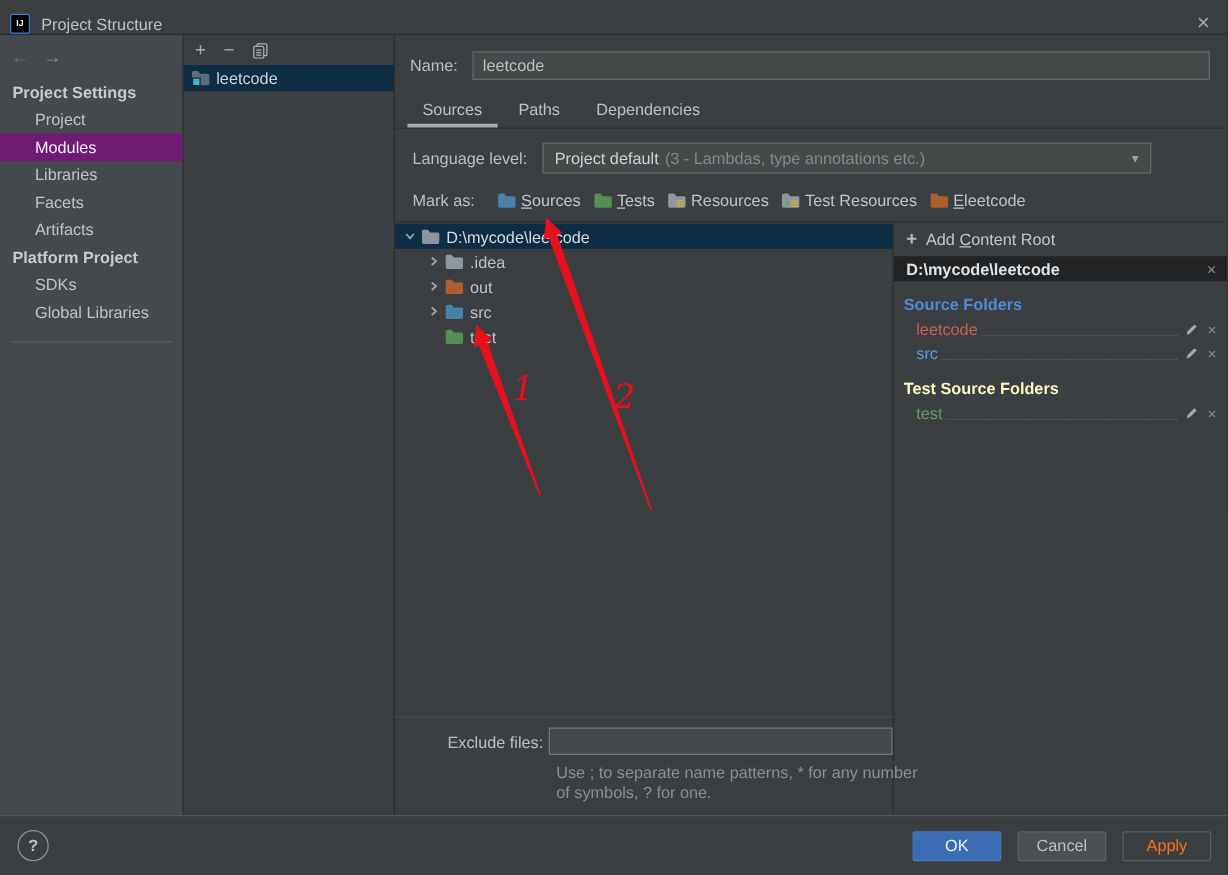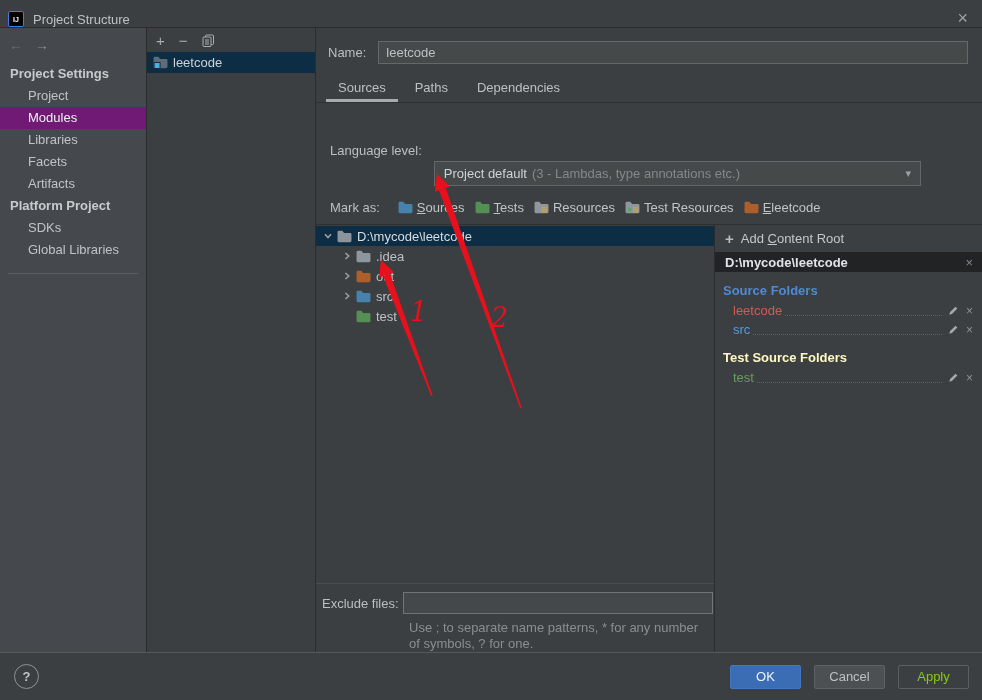--- a/index.html
+++ b/index.html
@@ -34,42 +34,42 @@
   
   .editor { flex:1; display:flex; flex-direction:column; min-width:0; }
   .name-row { display:flex; align-items:center; padding:13px 14px 8px 12px; }
   .name-row label { margin-right:12px; }
   .name-input { flex:1; height:23px; background:#45494a; border:1px solid #646868; color:#bcc0c3; font:inherit; padding:2px 7px; outline:none; border-radius:0; }
   .tabs-row { display:flex; padding-left:10px; border-bottom:1px solid #2e3031; height:25px; align-items:flex-end; margin-top:6px; }
   .tab { padding:0 12px 7px; margin-right:5px; position:relative; color:#bcc0c3; cursor:default; }
   .tab.active::after { content:""; position:absolute; left:0; right:0; bottom:0; height:3px; background:#a7abae; }
   .lang-row { display:flex; align-items:center; padding:11px 61px 8px 6px; }
   .lang-row label { margin:0 12px 0 8px; white-space:nowrap; }
-  .dropdown { flex:1; height:25px; background:#45494a; border:1px solid #646868; display:flex; align-items:center; padding:0 9px;margin-top:47px; }
+  .dropdown { flex:1; height:25px; background:#45494a; border:1px solid #646868; display:flex; align-items:center; padding:0 9px; }
   .dd-value { color:#ced2d5; margin-right:5px; white-space:nowrap; }
   .dd-hint { color:#84888b; flex:1; white-space:nowrap; overflow:hidden; }
   .dd-arrow { color:#9aa0a3; font-size:11px; margin-left:6px; }
   .mark-row { display:flex; align-items:center; padding:6px 14px 9px 6px; gap:10px; }
   .mark-label { margin:0 8px 0 8px; }
   .mark-item { display:flex; align-items:center; gap:4px; color:#c0c4c7; cursor:default; }
   .mn { text-decoration:underline; }
   
   .content-split { flex:1; display:flex; border-top:1px solid #2e3031; min-height:0; }
   .tree-panel { width:399px; flex:none; border-right:1px solid #2a2c2e; display:flex; flex-direction:column; }
   .tree { height:396px; border-bottom:1px solid #494d4f; padding-top:1px; }
   .tree-row { display:flex; align-items:center; height:20px; color:#bdc1c4; cursor:default; }
   .tree-row.selected { background:#0d2d44; color:#d6dde3; }
   .chev { width:10px; height:10px; margin:0 4px 0 7px; color:#9da1a4; flex:none; }
   .tree-row.lvl1 .chev, .chev-spacer { margin-left:26px; }
   .chev-spacer { width:10px; height:10px; margin-right:4px; flex:none; }
   .icn { width:15px; height:13px; flex:none; }
   .tree-row .icn { margin-right:5px; }
   .c-rootgray { color:#8b939c; } .c-gray { color:#8f979e; } .c-blue { color:#4682ab; }
   .c-green { color:#548f53; } .c-orange { color:#ad5f2b; } .c-module { color:#5d6c7b; }
-  .exclude-area { padding:8px 0 0 6px; }
+  .exclude-area { padding:8px 0 0 6px;margin-left:36px; }
   .ex-row { display:flex; align-items:center; }
   .ex-row label { width:81px; flex:none; }
   .ex-input { width:310px; height:22px; background:#44484a; border:1px solid #717577; color:#bcc0c3; font:inherit; padding:2px 6px; outline:none; }
   .ex-hint { margin:6px 0 0 87px; color:#8a8e91; line-height:16px; width:305px; }
   
   .roots-panel { flex:1; display:flex; flex-direction:column; min-width:0; }
   .add-root { display:flex; align-items:center; height:27px; padding-left:10px; gap:7px; color:#c3c7ca; cursor:default; }
   .add-plus { color:#b8bcbf; font-size:15px; font-weight:bold; }
   .root-bar { display:flex; align-items:center; height:20px; background:#212325; padding:0 9px 0 10px; }
   .rb-name { font-weight:bold; color:#e0e4e7; flex:1; }
@@ -83,21 +83,21 @@
   .fr-pencil svg { width:11px; height:11px; }
   .fr-close { color:#8e9295; font-size:12px; cursor:default; }
   
   .footer { height:48px; border-top:1px solid #54585a; display:flex; align-items:center; padding:0 13px 0 14px; }
   .help-btn { width:25px; height:25px; border:1px solid #8f9396; border-radius:50%; display:flex; align-items:center;
     justify-content:center; color:#c0c4c7; font-weight:bold; cursor:default; }
   .footer-buttons { margin-left:auto; display:flex; gap:13px;padding-left:12px; }
   .btn { min-width:71px; height:24px; display:flex; align-items:center; justify-content:center; border-radius:2px; cursor:default; padding:0 10px; }
   .btn-ok { background:#3a6db3; border:1px solid #4377bd; color:#f0f3f5; }
   .btn-cancel { background:#4c5052; border:1px solid #5e6264; color:#bcc0c3; }
-  .btn-apply { background:transparent; border:1px solid #5b5f61; color:#84cc16; }
+  .btn-apply { background:transparent; border:1px solid #5b5f61; color:#f97316; }
   
   .annotations { position:absolute; inset:0; pointer-events:none; z-index:40; }
   .ann-label { position:absolute; color:#e8101c; font-family:"DejaVu Serif","Liberation Serif",serif; font-style:italic; font-size:27px; }
   .defs { position:absolute; width:0; height:0; overflow:hidden; }
 </style>
 </head>
 <body>
 
 <svg class="defs" aria-hidden="true">
   <symbol id="i-folder" viewBox="0 0 14 12">

